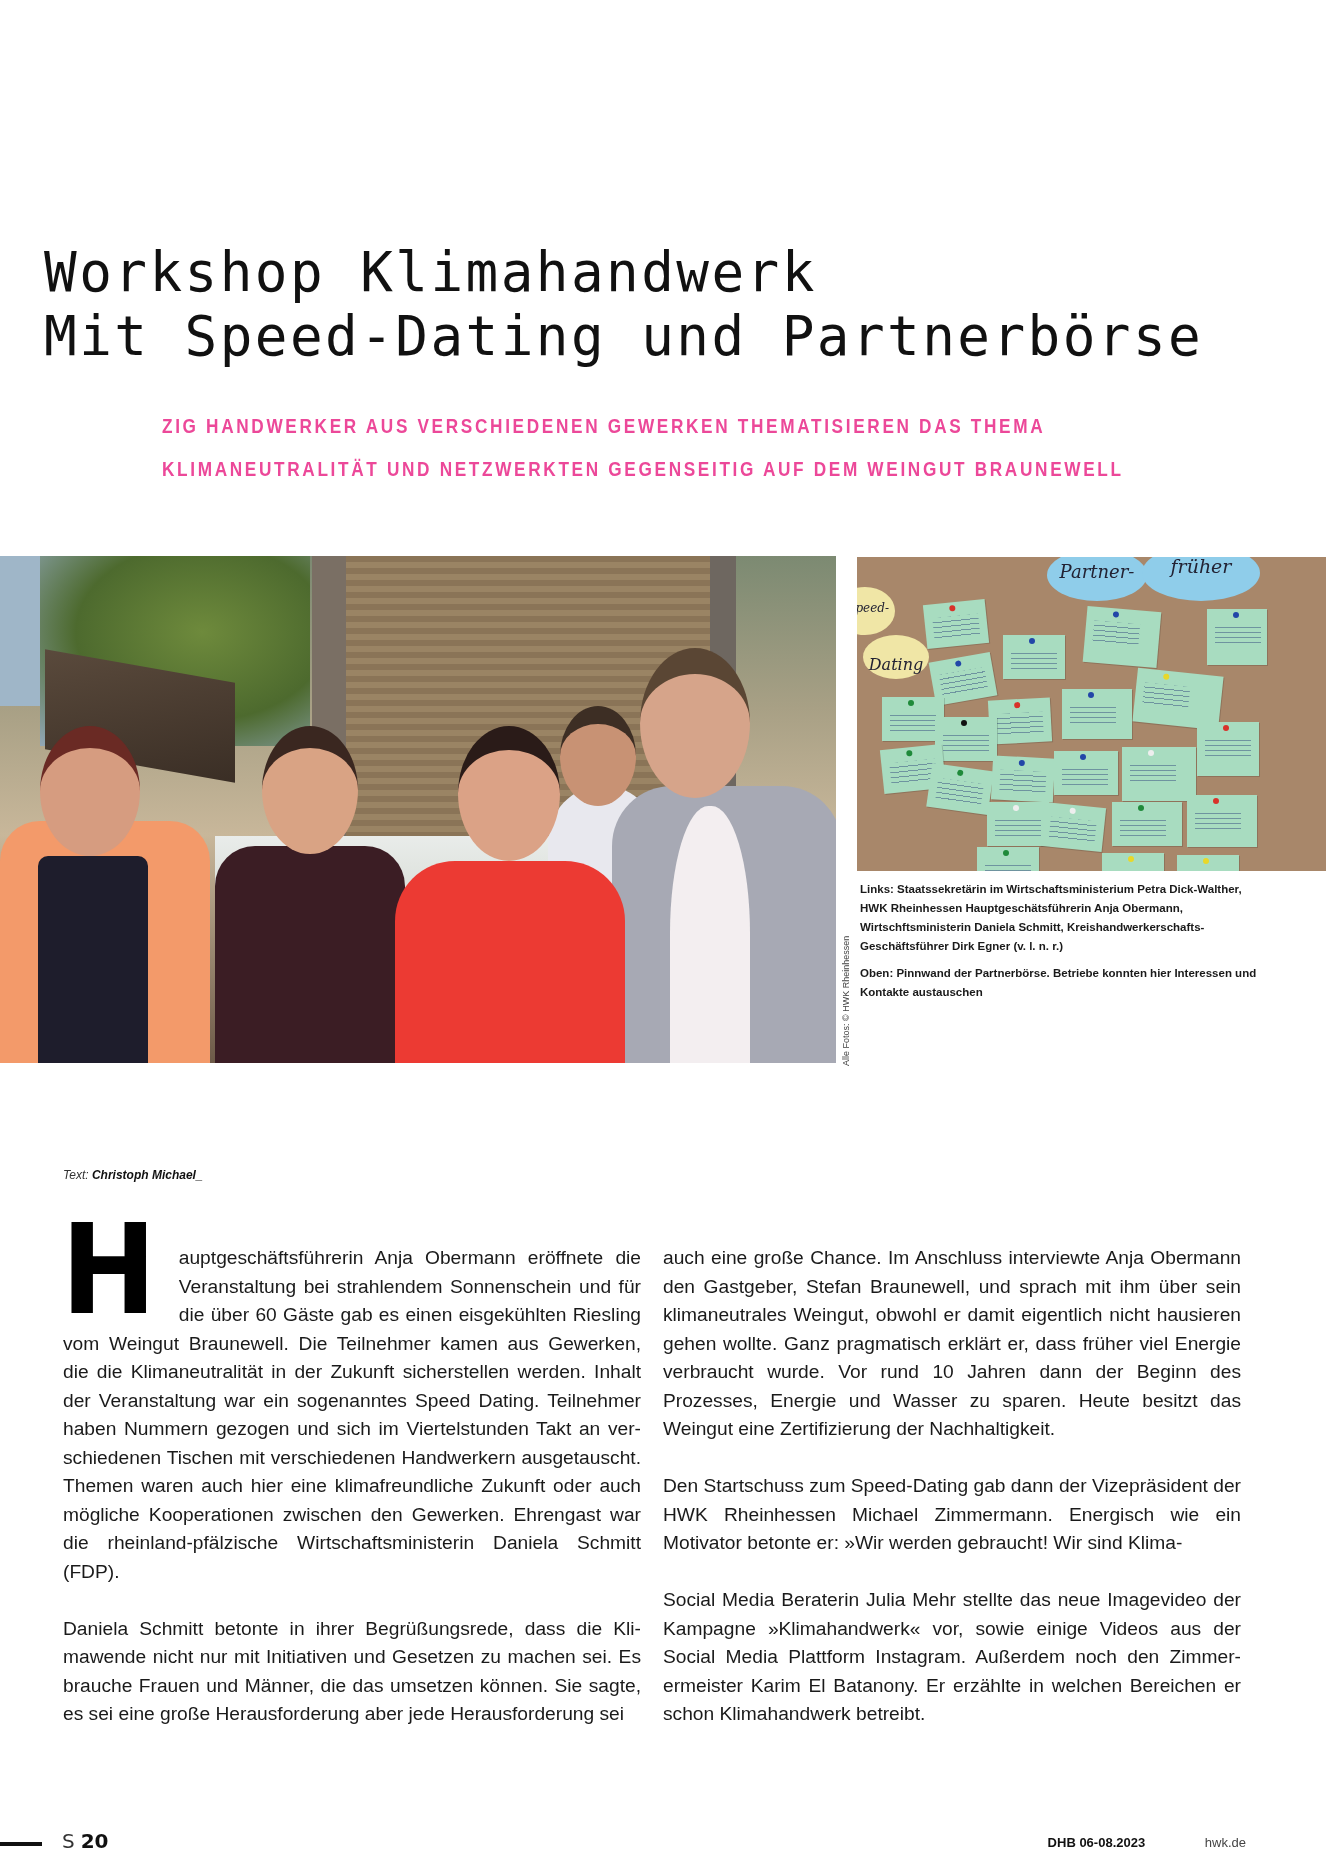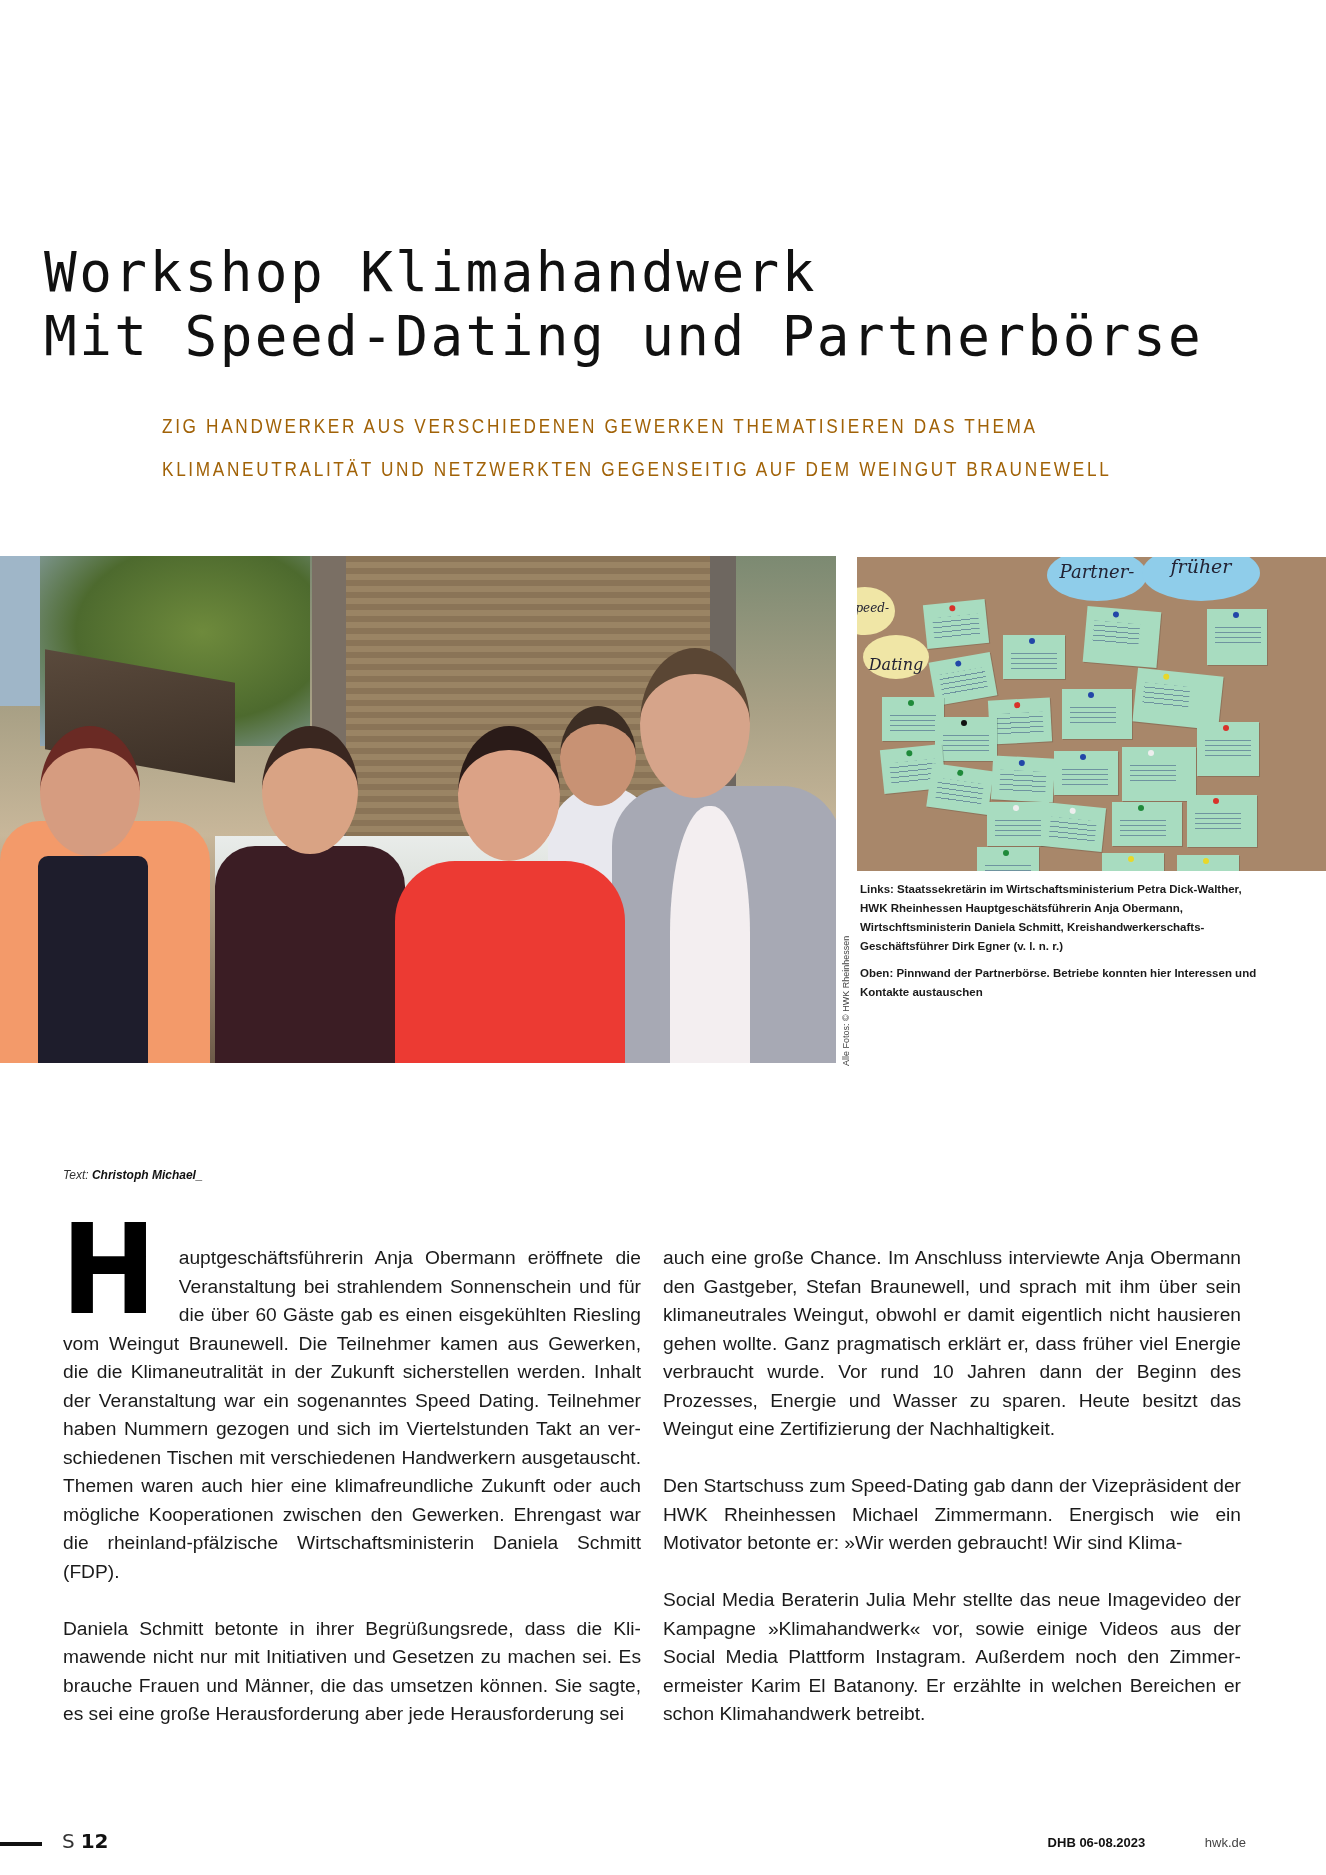--- a/index.html
+++ b/index.html
@@ -11,22 +11,22 @@
     position: absolute; left: 44px; top: 240px; width: 1270px;
     font-family: "DejaVu Sans Mono", monospace;
     font-size: 56px; line-height: 64px; letter-spacing: 2.5px;
     color: #111; font-weight: normal; transform: scaleX(0.97); transform-origin: left top;
   }
   .headline span { display: block; white-space: nowrap; }
 
   .subhead {
     position: absolute; left: 162px; top: 405px; width: 1000px;
     font-family: "Liberation Sans Narrow", "Liberation Sans", sans-serif;
-    font-weight: normal; font-size: 20px; line-height: 43px; letter-spacing: 3.1px;
-    color: #a16207; text-transform: uppercase; text-align: right;
+    font-weight: bold; font-size: 20px; line-height: 43px; letter-spacing: 3.1px;
+    color: #ec4899; text-transform: uppercase; text-align: right;
   }
   .subhead span { display: block; white-space: nowrap; transform: scaleX(0.86); transform-origin: left center; }
 
   
   .photo-main {
     position: absolute; left: 0; top: 556px; width: 836px; height: 507px; overflow: hidden;
     background: linear-gradient(180deg, #7c8a72 0%, #a8a085 30%, #c8b79a 55%, #6d5a48 100%);
   }
   .photo-main .ceiling {
     position: absolute; left: 340px; top: 0; width: 370px; height: 280px;
@@ -234,18 +234,18 @@
 </div>
 
 <div class="col col-right">
   <p>auch eine große Chance. Im Anschluss interviewte Anja Obermann den Gastgeber, Stefan Braunewell, und sprach mit ihm über sein klimaneutrales Weingut, obwohl er damit eigentlich nicht hau­sieren gehen wollte. Ganz pragmatisch erklärt er, dass früher viel Energie verbraucht wurde. Vor rund 10 Jahren dann der Beginn des Prozesses, Energie und Wasser zu sparen. Heute besitzt das Weingut eine Zertifizierung der Nachhaltigkeit.</p>
   <p>Den Startschuss zum Speed-Dating gab dann der Vizepräsident der HWK Rheinhessen Michael Zimmermann. Energisch wie ein Motivator betonte er: »Wir werden gebraucht! Wir sind Klima-</p>
   <p>Social Media Beraterin Julia Mehr stellte das neue Imagevideo der Kampagne »Klimahandwerk« vor, sowie einige Videos aus der Social Media Plattform Instagram. Außerdem noch den Zimmer­ermeister Karim El Batanony. Er erzählte in welchen Bereichen er schon Klimahandwerk betreibt.</p>
 </div>
 
 <div class="footer-bar"></div>
 <div class="footer-page">
-  <span class="s">S</span><span class="num">12</span>
+  <span class="s">S</span><span class="num">20</span>
 </div>
 <div class="footer-right">
   <span class="issue">DHB 06-08.2023</span>
   <span class="site">hwk.de</span>
 </div>
 
 </body></html>

